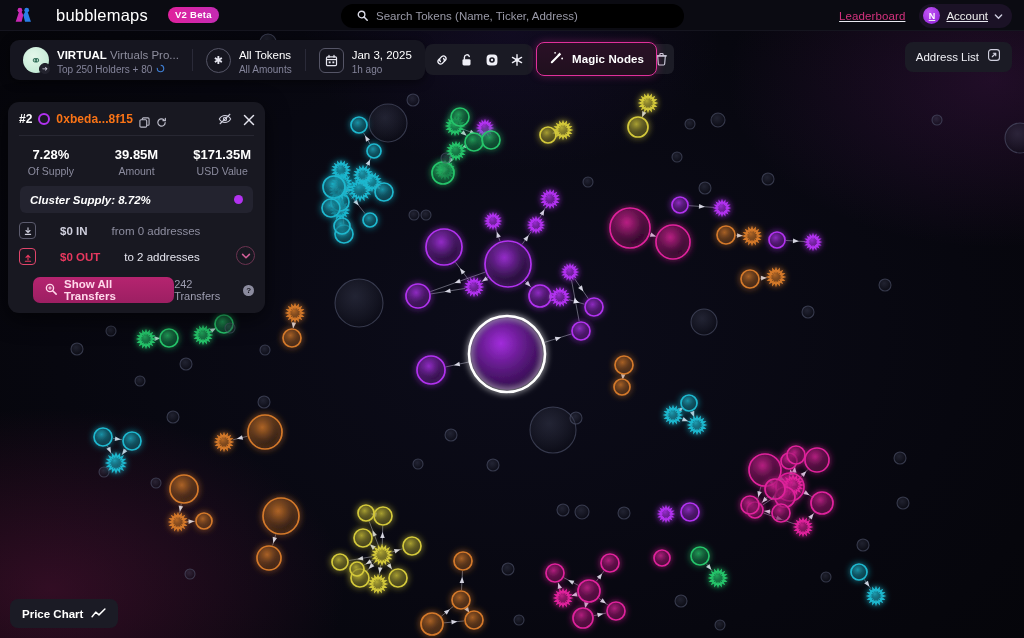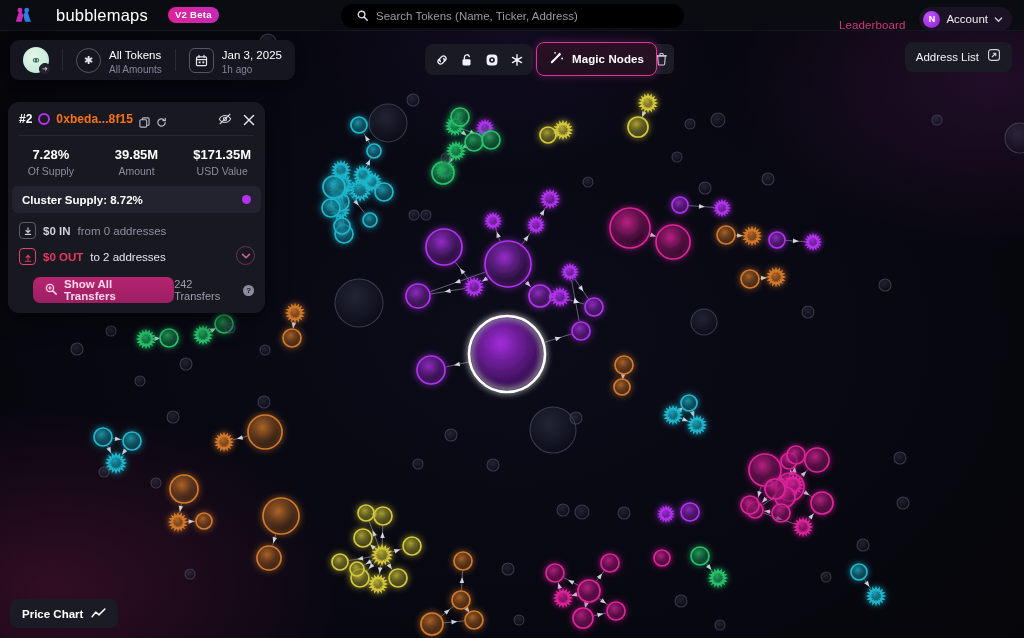--- a/index.html
+++ b/index.html
@@ -37,21 +37,21 @@
   }
   #searchbox .sicon { width:11px; height:11px; flex:none; }
   #searchbox input {
     background:none; border:none; outline:none;
     font-family:"Liberation Sans", sans-serif;
     font-size:11.5px; color:#d8d8e4; width:280px;
   }
   #searchbox input::placeholder { color:#9a9aa8; }
   .hdr-right {
     position:absolute; right:12px; top:0; height:31px;
-    display:flex; align-items:flex-end; gap:14px;
+    display:flex; align-items:center; gap:14px;text-decoration:underline;
   }
   .leaderboard {
     font-size:11.5px; color:#d4327e; letter-spacing:.1px; cursor:pointer;
   }
   .account-pill {
     display:flex; align-items:center; gap:6px;
     background:#1b1226; border-radius:12px;
     padding:3px 9px 3px 4px; cursor:pointer;
   }
   .avatar {
@@ -170,29 +170,30 @@
   .ip-ico { width:11px; height:11px; cursor:pointer; opacity:.85; }
   .ip-head-right {
     position:absolute; right:10px; top:10px; display:flex; align-items:center; gap:11px;
   }
   .ip-rule { height:1px; background:#272732; margin:0 11px; }
   .ip-stats { display:flex; padding:11px 0 9px; }
   .stat { flex:1; text-align:center; }
   .stat .v { font-size:13px; font-weight:700; color:#fff; }
   .stat .k { font-size:10.5px; color:#8b8b9e; margin-top:3px;text-align:center; }
   .cluster-row {
-    margin:0 4px; height:27px;
+    margin:0 12px; height:27px;
     background:#23232f; border-radius:6px;
     display:flex; align-items:center; justify-content:space-between;
     padding:0 10px;
+    font-style:italic;
   }
   .cluster-row .ct { font-size:11.5px; font-weight:700; color:#fff; }
   .cluster-row .cd { width:9px; height:9px; border-radius:50%; background:#b232f0; }
   .flow-row {
-    display:flex; align-items:center; gap:7px;
+    display:flex; align-items:center; gap:24px;
     padding:9px 11px 0; position:relative;
   }
   .flow-box {
     width:17px; height:17px; border-radius:4px;
     border:1.4px solid #5b5b6d; flex:none;
     display:flex; align-items:center; justify-content:center;
   }
   .flow-box.out { border-color:#e0456b; }
   .flow-amt { font-size:11.5px; font-weight:700; color:#cfcfdd; }
   .flow-amt.out { color:#e8385f; }
@@ -972,20 +973,34 @@
       </g>
     </svg>
 </div>
 
 <div id="filterbar">
   <div class="fb-seg">
     <span class="token-logo">
       <span class="glyph">⚭</span>
       <span class="chainbadge">➜</span>
     </span>
+    <span>
+      <span class="fb-l1">
+        <b>VIRTUAL</b>
+        <span class="muted">Virtuals Pro...</span>
+      </span>
+      <span class="fb-l2">
+        <span>Top 250 Holders + 80</span>
+        <span>
+          <svg class="spin-ico" viewBox="0 0 12 12">
+            <circle cx="6" cy="6" r="4.3" fill="none" stroke="#3f7fd4" stroke-width="1.5" stroke-dasharray="14 6"></circle>
+          </svg>
+        </span>
+      </span>
+    </span>
   </div>
   <div class="fb-div"></div>
   <div class="fb-seg">
     <span class="circ-ico">✱</span>
     <span>
       <span class="fb-l1">All Tokens</span>
       <span class="fb-l2">All Amounts</span>
     </span>
   </div>
   <div class="fb-div"></div>

